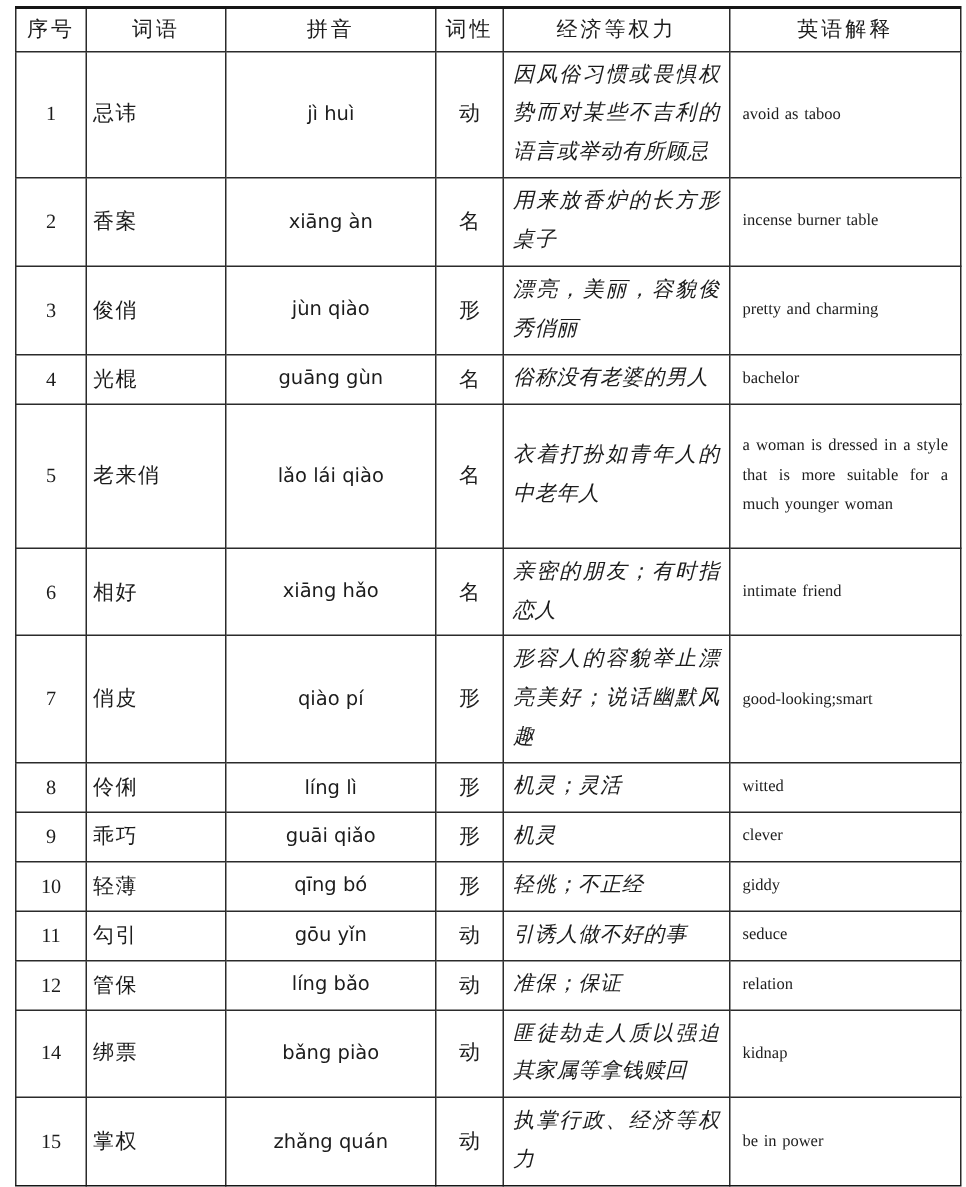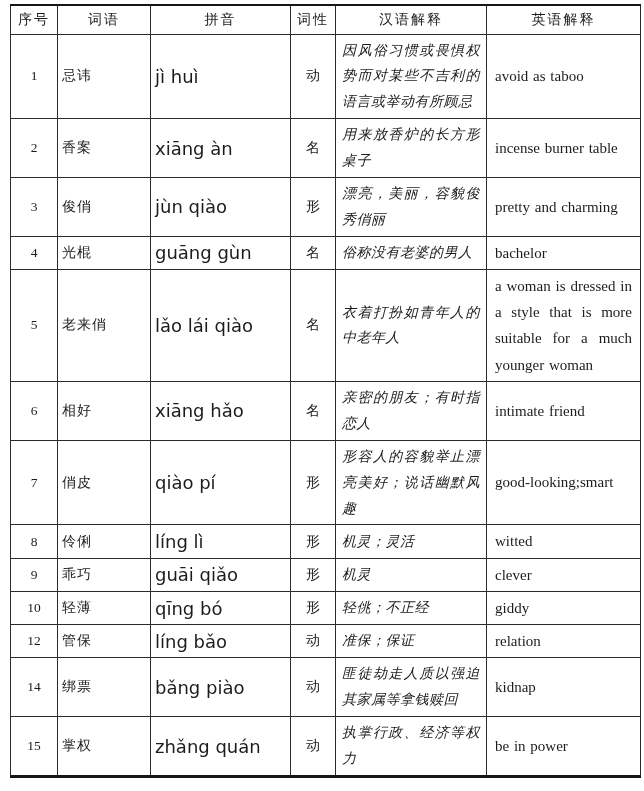--- a/index.html
+++ b/index.html
@@ -38,37 +38,37 @@
     font-weight: normal;
   }
   thead tr { height: 29px; margin-top: 36px; }
   th {
     text-align: center;
     letter-spacing: 2px;
   }
   td.c-no    { text-align: center; font-size: 13.5px; }
   td.c-word  { text-align: left; letter-spacing: 1px; }
   td.c-pinyin{
-    text-align: left;
+    text-align: center;
     font-family: "DejaVu Sans", "Liberation Sans", sans-serif;
-    font-size: 18px;
+    font-size: 13px;
   }
   td.c-pos   { text-align: center; }
   td.c-zh {
     text-align: justify;
     text-justify: inter-character;
     padding: 3px 6px;
     line-height: 1.85;
     letter-spacing: 0.5px;
     font-style: italic;
   }
   td.c-en {
     text-align: justify;
     padding: 3px 8px;
-    font-size: 15px;
+    font-size: 11px;
     line-height: 1.75;
     word-spacing: 1px;
   }
 </style>
 </head>
 <body>
 
 <div class="page">
   <table class="vocab">
     <colgroup>
@@ -78,21 +78,21 @@
       <col style="width:45px">
       <col style="width:151px">
       <col style="width:154px">
     </colgroup>
     <thead>
       <tr>
         <th>序号</th>
         <th>词语</th>
         <th>拼音</th>
         <th>词性</th>
-        <th>汉语解释</th>
+        <th>经济等权力</th>
         <th>英语解释</th>
       </tr>
     </thead>
     <tbody id="rows">
         <tr style="height: 78px;">
     <td class="c-no">1</td>
     <td class="c-word">忌讳</td>
     <td class="c-pinyin">jì huì</td>
     <td class="c-pos">动</td>
     <td class="c-zh">因风俗习惯或畏惧权势而对某些不吉利的语言或举动有所顾忌</td>
@@ -163,20 +163,28 @@
     <td class="c-en">clever</td>
   </tr>
         <tr style="height: 28px;">
     <td class="c-no">10</td>
     <td class="c-word">轻薄</td>
     <td class="c-pinyin">qīng bó</td>
     <td class="c-pos">形</td>
     <td class="c-zh">轻佻；不正经</td>
     <td class="c-en">giddy</td>
   </tr>
+        <tr style="height: 28px;">
+    <td class="c-no">11</td>
+    <td class="c-word">勾引</td>
+    <td class="c-pinyin">gōu yǐn</td>
+    <td class="c-pos">动</td>
+    <td class="c-zh">引诱人做不好的事</td>
+    <td class="c-en">seduce</td>
+  </tr>
         <tr style="height: 28px; padding-left: 26px;">
     <td class="c-no">12</td>
     <td class="c-word">管保</td>
     <td class="c-pinyin">líng bǎo</td>
     <td class="c-pos">动</td>
     <td class="c-zh">准保；保证</td>
     <td class="c-en">relation</td>
   </tr>
         <tr style="height: 55px; padding-left: 33px;">
     <td class="c-no">14</td>

